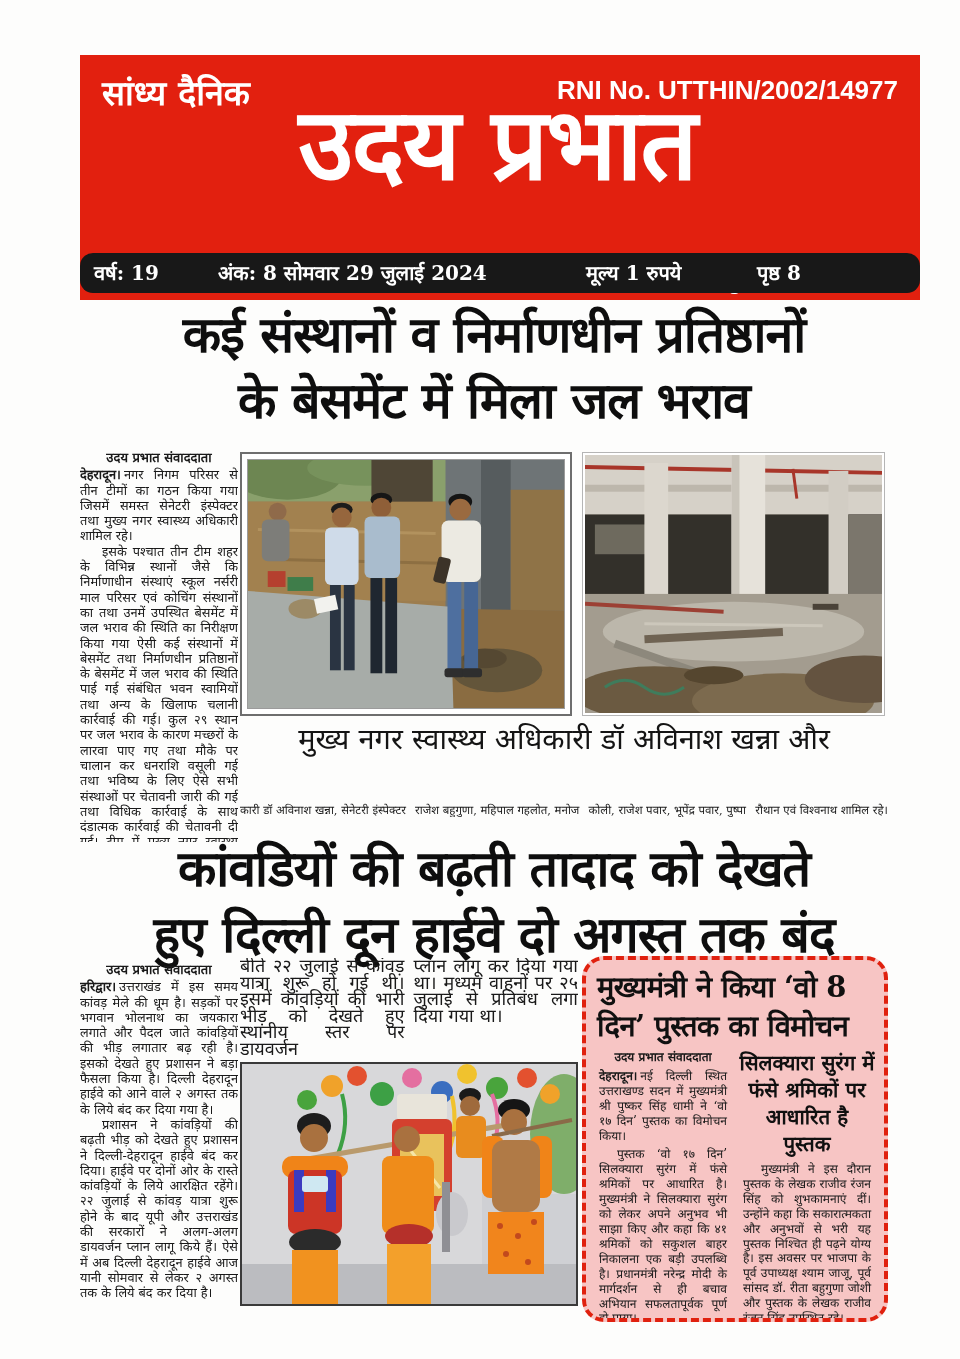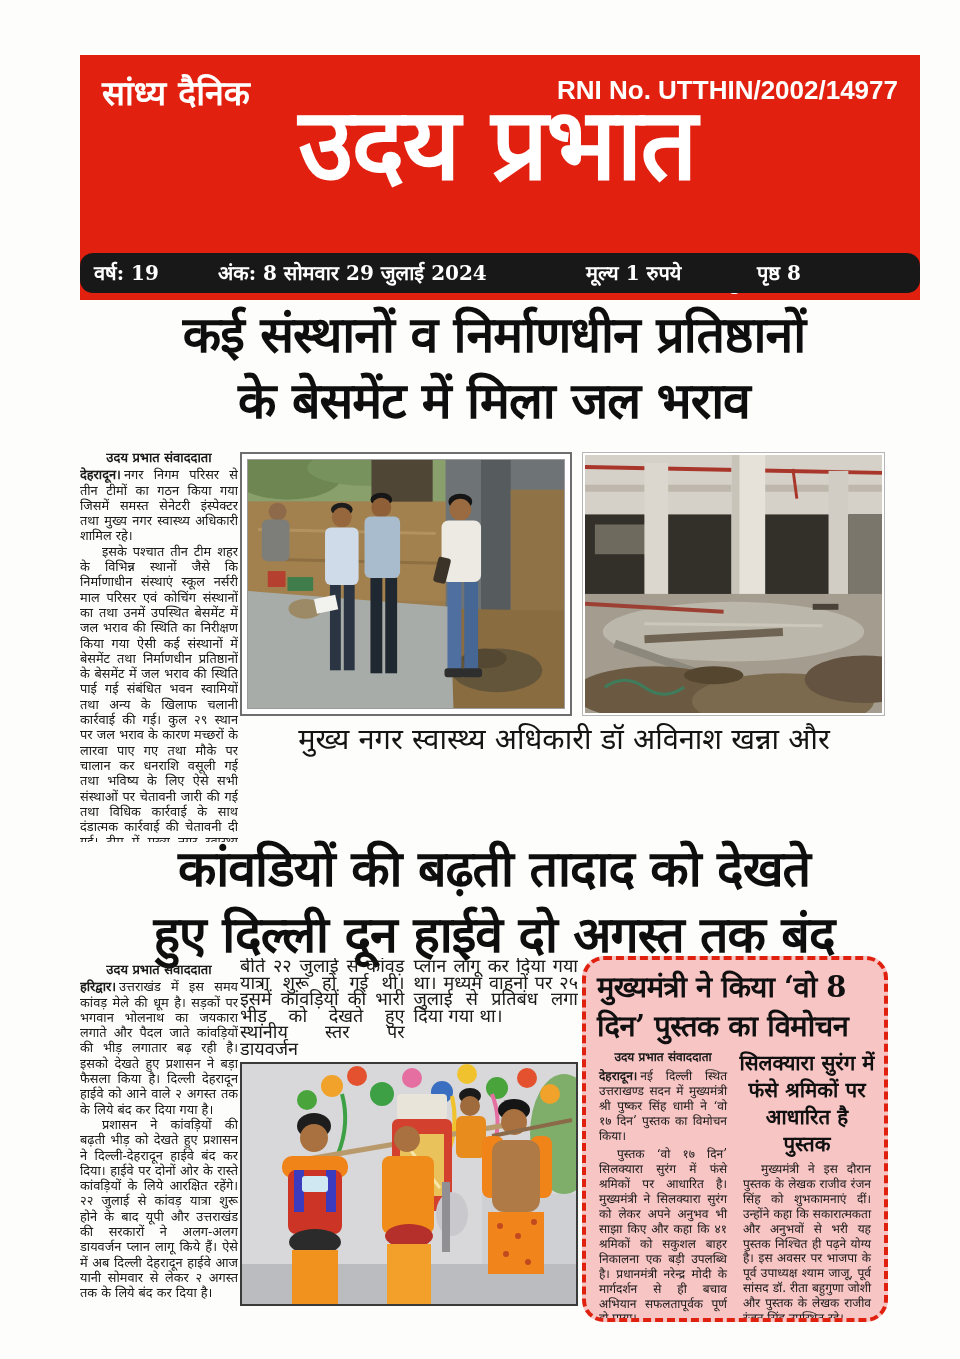--- a/index.html
+++ b/index.html
@@ -178,20 +178,26 @@
       <path d="M20,234 q20,-14 40,0 t40,0" stroke="#3f7c5c" stroke-width="3" fill="none"></path>
       <ellipse cx="130" cy="222" rx="30" ry="9" fill="#55462f"></ellipse>
       <rect x="230" y="150" width="26" height="6" fill="#4a4238"></rect>
     </svg>
   </figure>
 
   <div class="abs caption">
     <div>मुख्य नगर स्वास्थ्य अधिकारी डॉ अविनाश खन्ना और</div>
   </div>
 
+  <div class="abs contin">
+    <span>कारी डॉ अविनाश खन्ना, सेनेटरी इंस्पेक्टर</span>
+    <span>राजेश बहुगुणा, महिपाल गहलोत, मनोज</span>
+    <span>कोली, राजेश पवार, भूपेंद्र पवार, पुष्पा</span>
+    <span>रौथान एवं विश्वनाथ शामिल रहे।</span>
+  </div>
 
   <h2 class="abs headline headline2">
     <div>कांवडियों की बढ़ती तादाद को देखते</div>
     <div>हुए दिल्ली दून हाईवे दो अगस्त तक बंद</div>
   </h2>
 
   <section class="abs newscol col2a">
     <div class="byline">उदय प्रभात संवाददाता</div>
     <p><b class="dateline">हरिद्वार।</b><span>उत्तराखंड में इस समय कांवड़ मेले की धूम है। सड़कों पर भगवान भोलनाथ का जयकारा लगाते और पैदल जाते कांवड़ियों की भीड़ लगातार बढ़ रही है। इसको देखते हुए प्रशासन ने बड़ा फैसला किया है। दिल्ली देहरादून हाईवे को आने वाले २ अगस्त तक के लिये बंद कर दिया गया है।</span></p>
     <p class="ind">प्रशासन ने कांवड़ियों की बढ़ती भीड़ को देखते हुए प्रशासन ने दिल्ली-देहरादून हाईवे बंद कर दिया। हाईवे पर दोनों ओर के रास्ते कांवड़ियों के लिये आरक्षित रहेंगे। २२ जुलाई से कांवड़ यात्रा शुरू होने के बाद यूपी और उत्तराखंड की सरकारों ने अलग-अलग डायवर्जन प्लान लागू किये हैं। ऐसे में अब दिल्ली देहरादून हाईवे आज यानी सोमवार से लेकर २ अगस्त तक के लिये बंद कर दिया है।</p>

